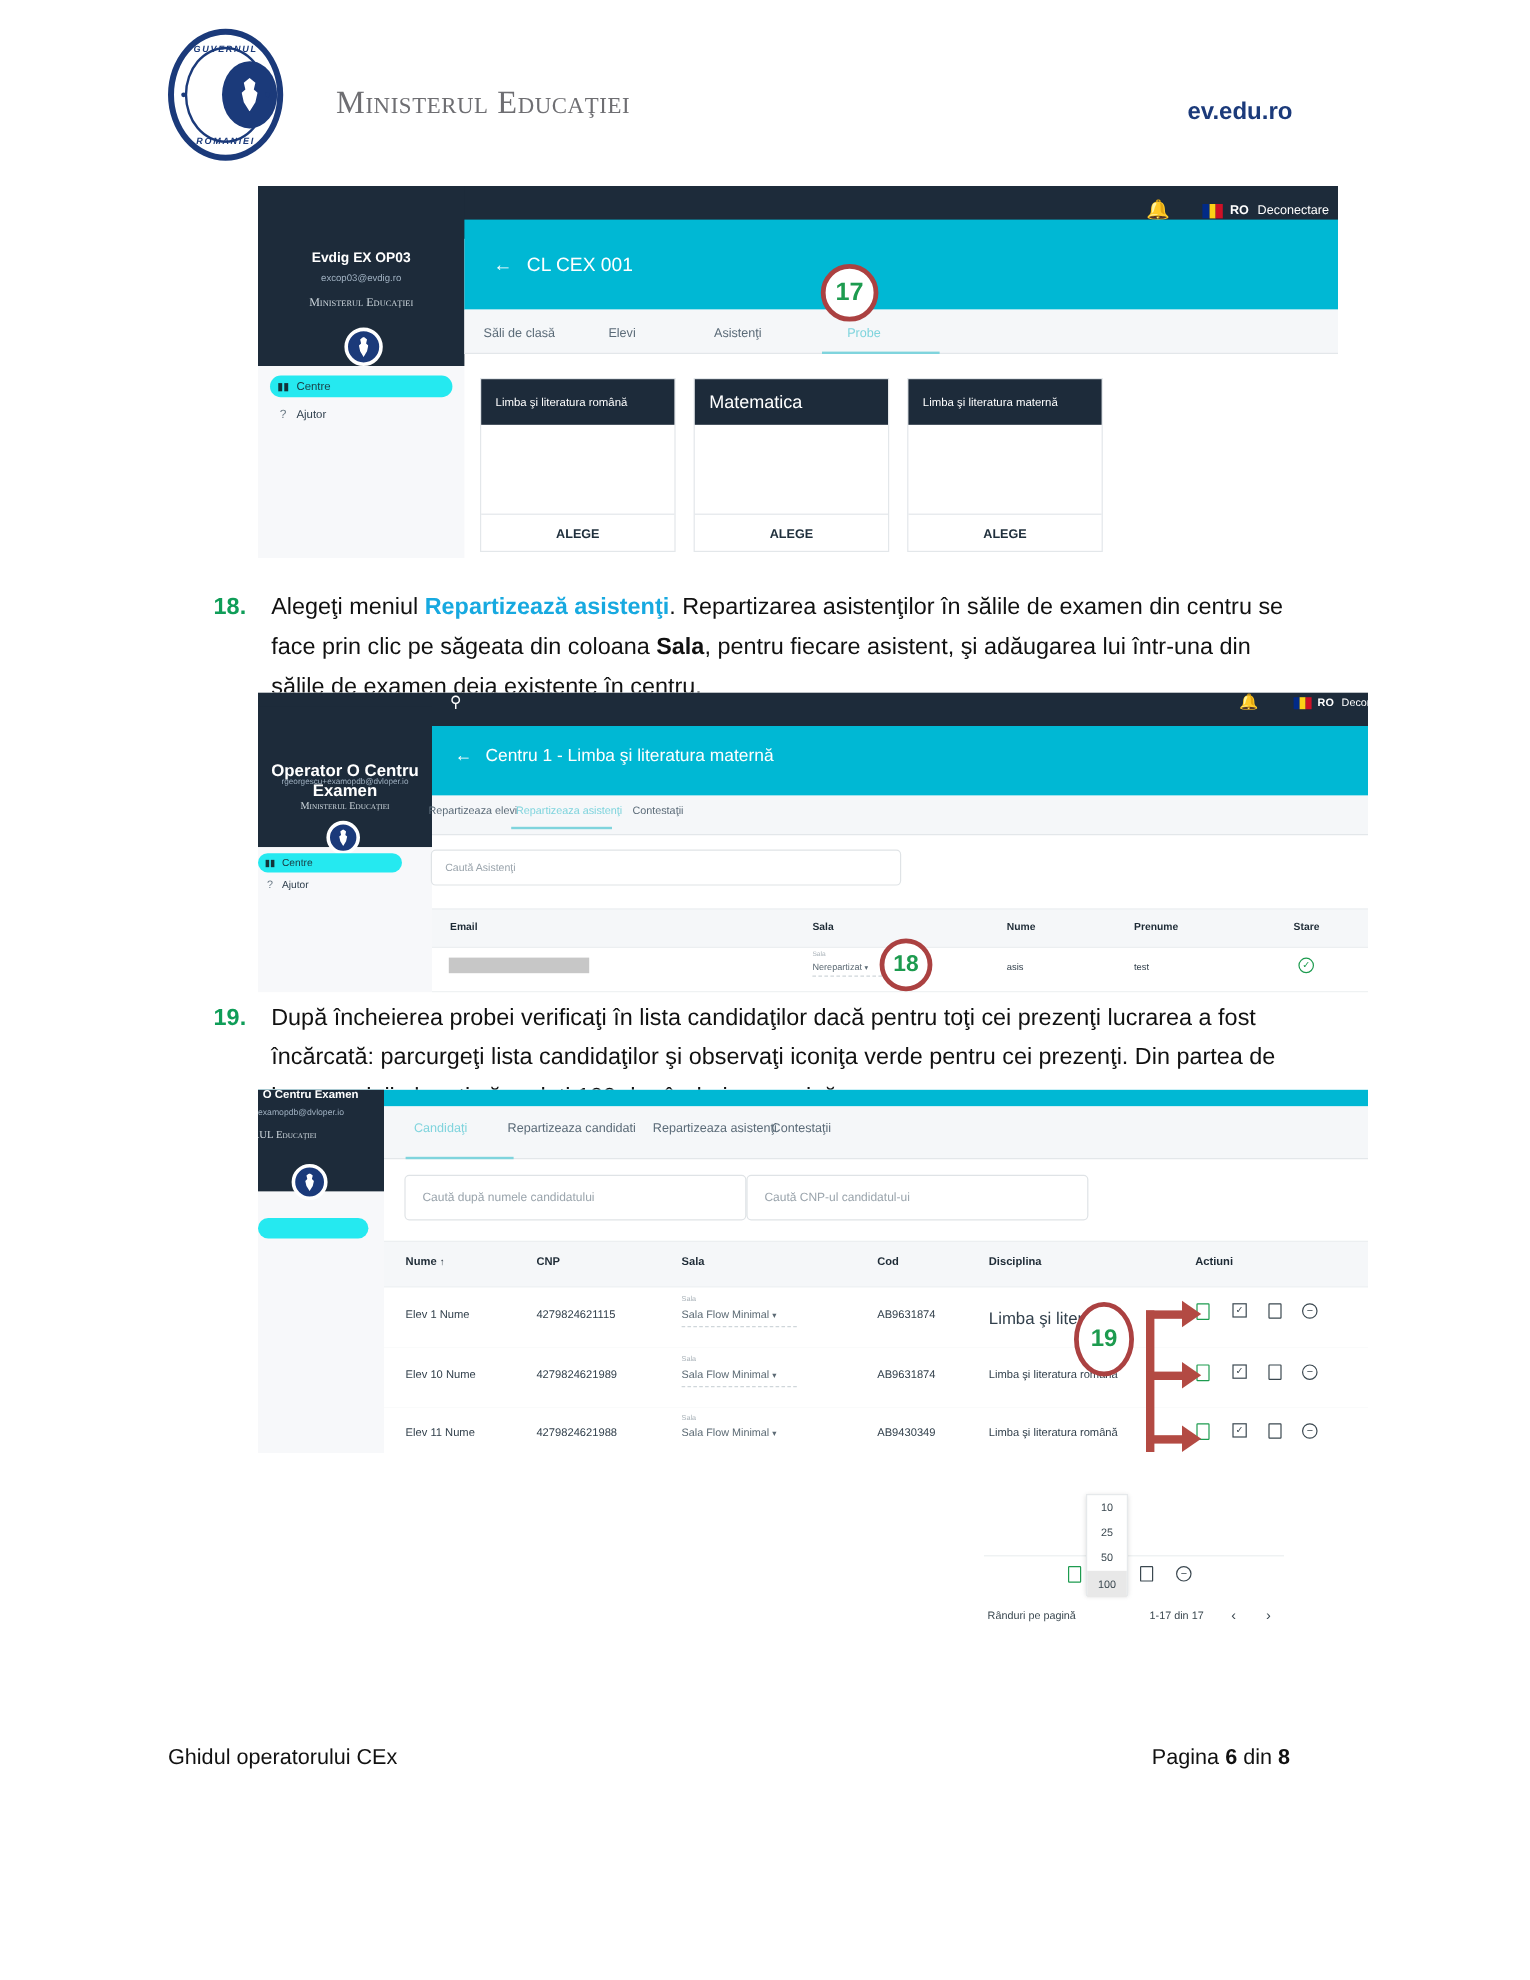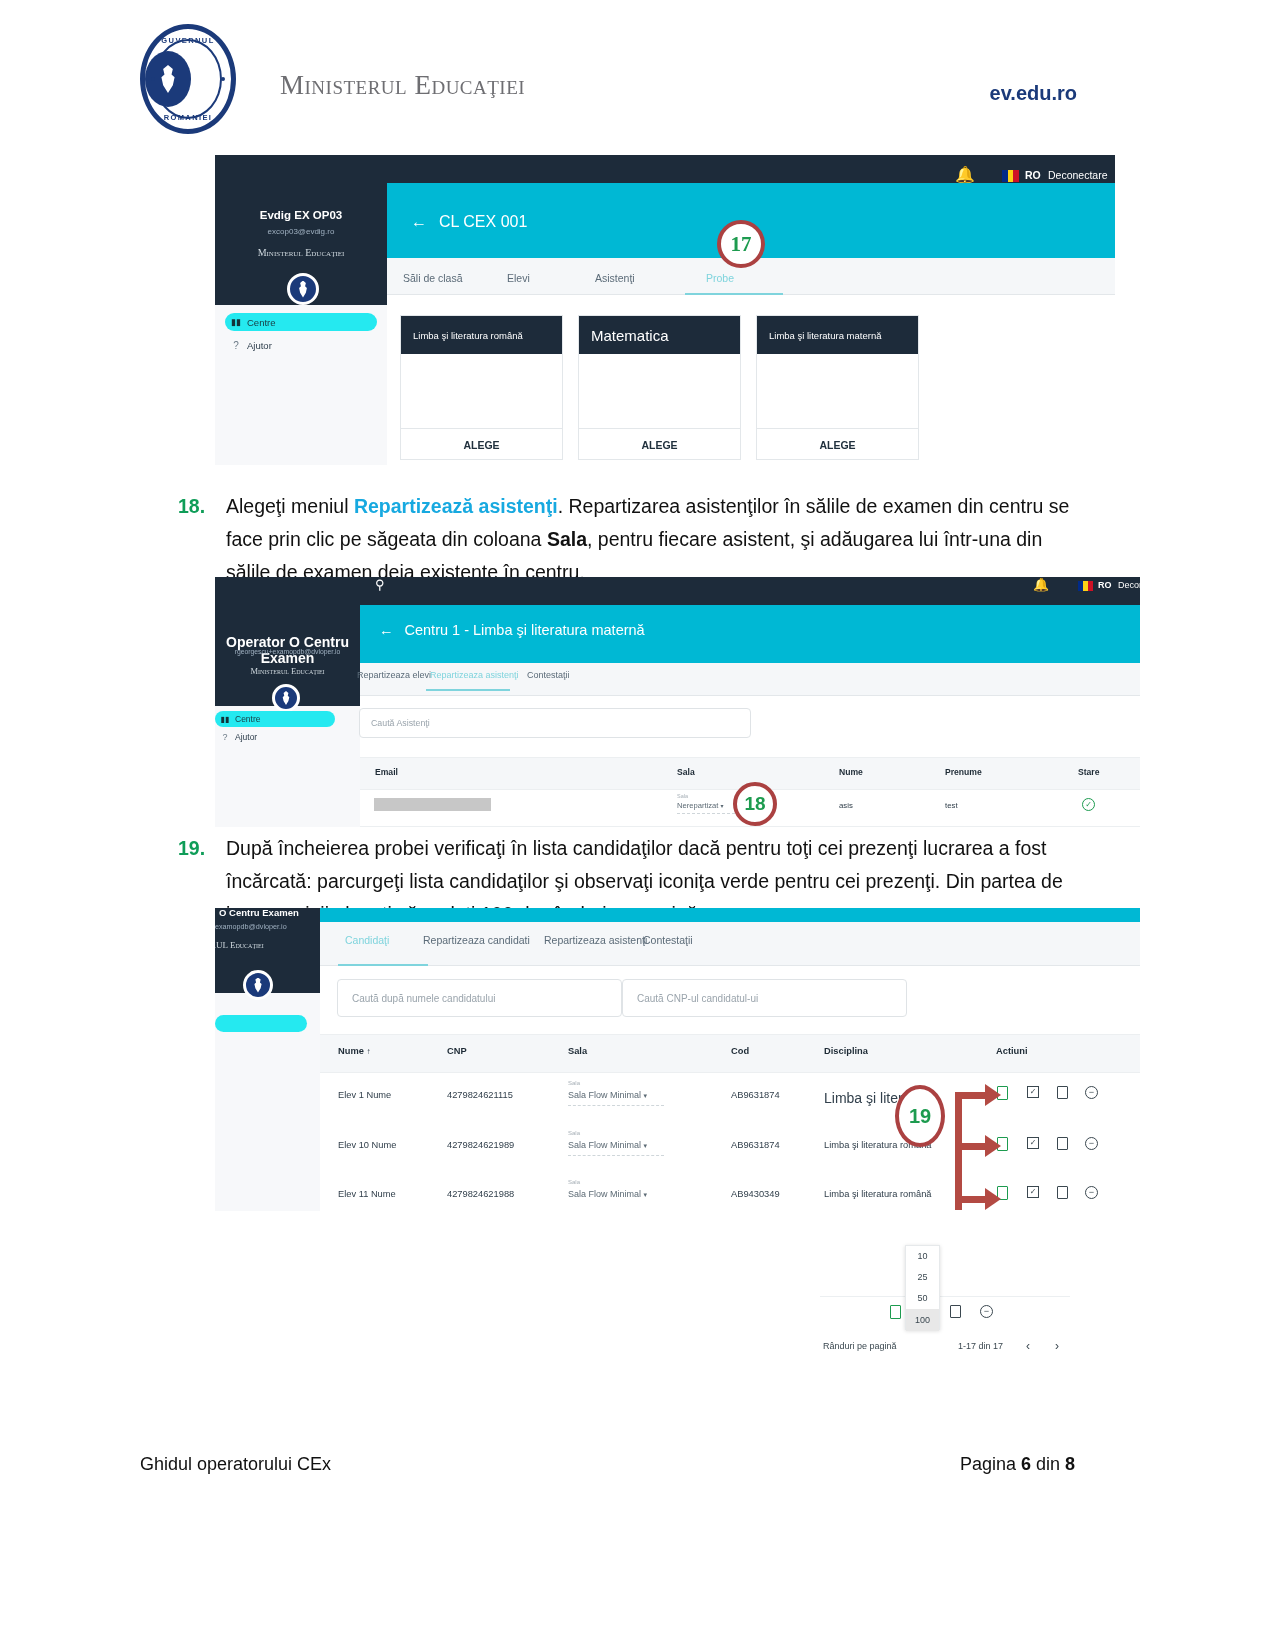--- a/index.html
+++ b/index.html
@@ -12,22 +12,23 @@
     position:relative;
     overflow:hidden;
   }
 
   
   .page-header { position:absolute; left:0; top:0; width:1275px; height:140px; }
   .gov-seal { position:absolute; left:140px; top:24px; width:96px; height:110px; }
   .seal-outer {
     width:96px; height:110px; border-radius:50%;
     border:5px solid #1b3a7a; background:#fff;
-    display:flex; align-items:center; justify-content:flex-start;
+    display:flex; align-items:center; justify-content:flex-end;
     position:relative;
+    font-style:italic;
   }
   .seal-ring {
     position:absolute; left:9px; top:10px; right:9px; bottom:10px;
     border-radius:50%; border:2px solid #1b3a7a;
   }
   .seal-inner {
     width:46px; height:56px; border-radius:50%;
     background:#1b3a7a; position:relative;
     display:flex; align-items:center; justify-content:center;
   }
@@ -235,21 +236,21 @@
     <div class="card-head" style="height:38px; padding:0 12px;">
       <span style="font-size:9.5px;">Limba şi literatura maternă</span>
     </div>
     <div style="height:74px;"></div>
     <div class="card-foot" style="height:33px; font-size:10.5px;">
       <span>ALEGE</span>
     </div>
   </div>
 </div>
 
-<div class="callout" style="left:717px; top:220px; width:48px; height:48px; font-size:21px;font-family:Liberation Serif, serif;">
+<div class="callout" style="left:684px; top:220px; width:48px; height:48px; font-size:21px;">
   <span>17</span>
 </div>
 
 <div class="para" style="left:178px; top:490px; width:900px;">
   <span class="num">18.</span>
   <span class="body">
     <span>Alegeţi meniul </span><span class="hl-link">Repartizează asistenţi</span><span>. Repartizarea asistenţilor în sălile de examen din centru se face prin clic pe săgeata din coloana </span><span class="b">Sala</span><span>, pentru fiecare asistent, şi adăugarea lui într-una din sălile de examen deja existente în centru.</span>
   </span>
 </div>
 

